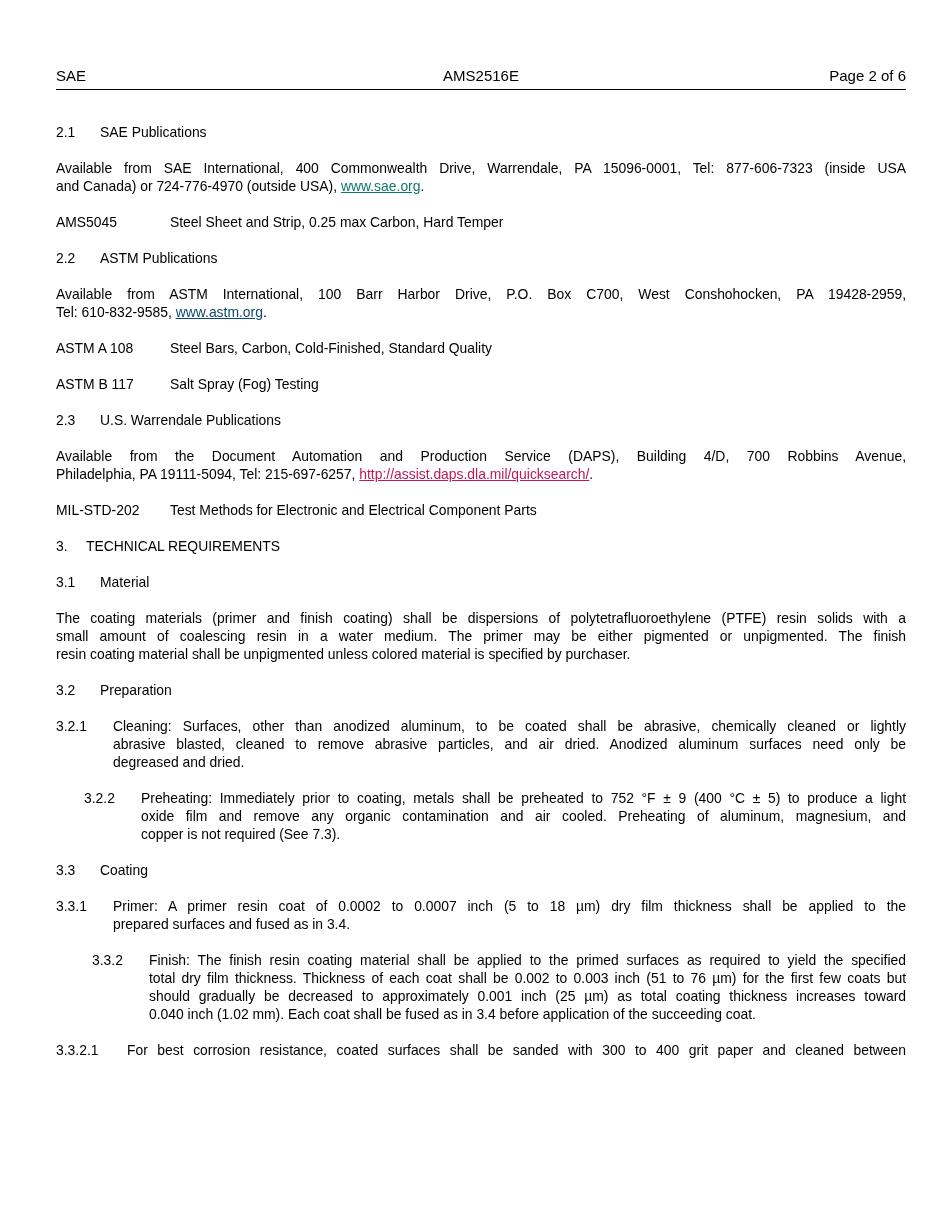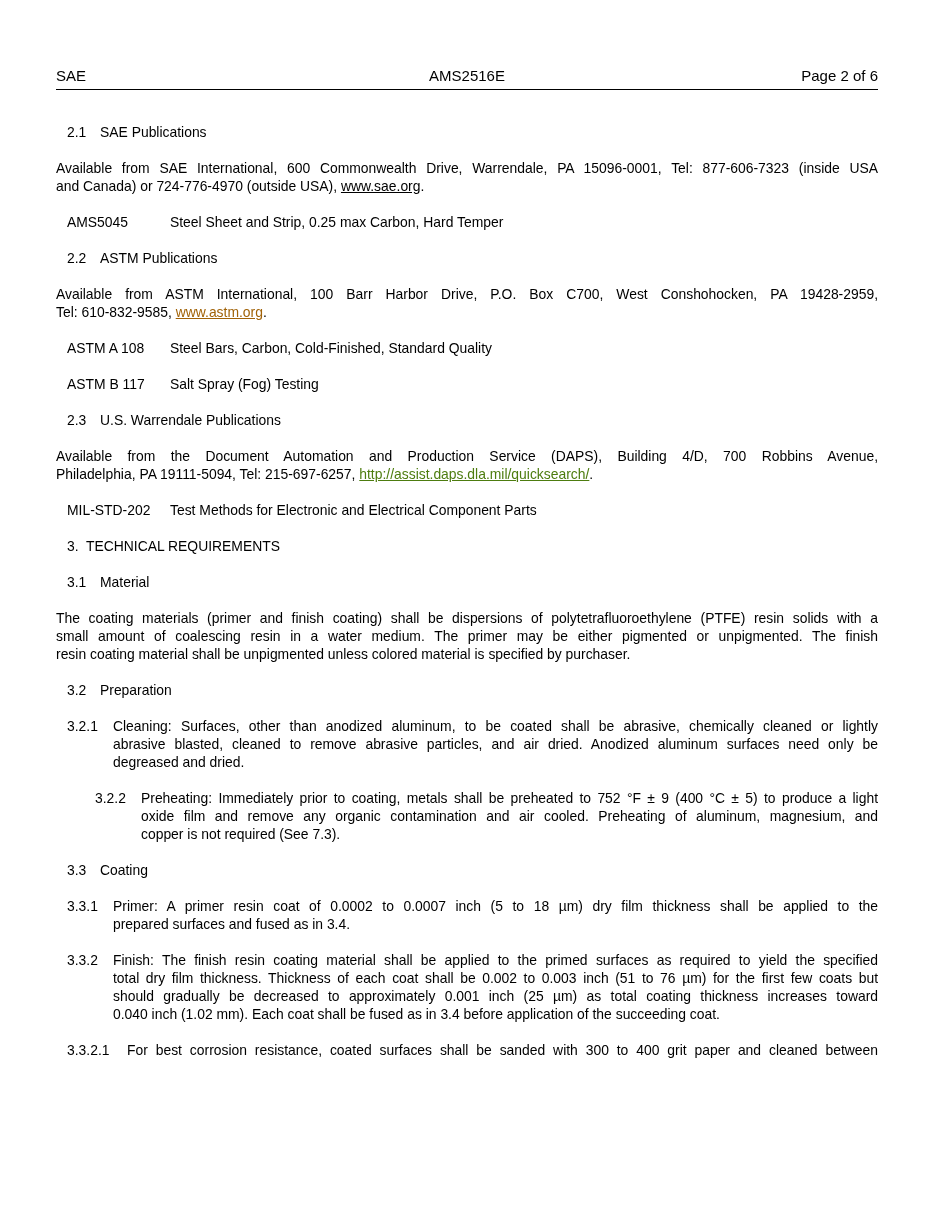--- a/index.html
+++ b/index.html
@@ -7,21 +7,21 @@
   body {
     font-family: "Liberation Sans", sans-serif;
     color: #000000;
     -webkit-font-smoothing: antialiased;
   }
   .page {
     position: relative;
     width: 950px;
     height: 1061px;
     background: #ffffff;
-    padding: 66px 72px 0 56px;
+    padding: 66px 44px 0 56px;
     overflow: hidden;
   }
   .hdr {
     display: grid;
     grid-template-columns: 1fr auto 1fr;
     align-items: baseline;
     font-size: 15px;
     line-height: 20px;
     padding-bottom: 3px;
     border-bottom: 1.4px solid #000000;
@@ -32,21 +32,21 @@
     margin-top: 33px;
     font-size: 13.9px;
     line-height: 18px;
   }
   .block {
     position: relative;
     margin: 0 0 18px 0;
   }
   .hang {
     position: absolute;
-    left: 11px;
+    left: 0;
     top: 0;
     white-space: nowrap;
   }
   .para .jline {
     text-align: justify;
     text-align-last: justify;
     text-justify: inter-word;
   }
   .para .lline { text-align: left; }
   a.doclink {
@@ -60,35 +60,35 @@
 
 <div class="page" style="background: rgb(255, 255, 255);">
   <div class="hdr">
     <span class="hl">SAE</span>
     <span class="hc">AMS2516E</span>
     <span class="hr">Page 2 of 6</span>
   </div>
   <div class="doc">
       <div class="block heading" style="padding-left: 44px;"><span class="hang">2.1</span><span>SAE Publications</span></div>
       <div class="block para">
-        <div class="jline">Available from SAE International, 600 Commonwealth Drive, Warrendale, PA 15096-0001, Tel: 877-606-7323 (inside USA</div>
-        <div class="lline">and Canada) or 724-776-4970 (outside USA), <a class="doclink" href="#" style="color: #000000;">www.sae.org</a>.</div>
+        <div class="jline">Available from SAE International, 400 Commonwealth Drive, Warrendale, PA 15096-0001, Tel: 877-606-7323 (inside USA</div>
+        <div class="lline">and Canada) or 724-776-4970 (outside USA), <a class="doclink" href="#" style="color: #0f766e;">www.sae.org</a>.</div>
       </div>
       <div class="block ref" style="padding-left: 114px;"><span class="hang">AMS5045</span><span>Steel Sheet and Strip, 0.25 max Carbon, Hard Temper</span></div>
       <div class="block heading" style="padding-left: 44px;"><span class="hang">2.2</span><span>ASTM Publications</span></div>
       <div class="block para">
         <div class="jline">Available from ASTM International, 100 Barr Harbor Drive, P.O. Box C700, West Conshohocken, PA 19428-2959,</div>
-        <div class="lline">Tel: 610-832-9585, <a class="doclink" href="#" style="color: #a16207;">www.astm.org</a>.</div>
+        <div class="lline">Tel: 610-832-9585, <a class="doclink" href="#" style="color: #0c4a6e;">www.astm.org</a>.</div>
       </div>
       <div class="block ref" style="padding-left: 114px;"><span class="hang">ASTM A 108</span><span>Steel Bars, Carbon, Cold-Finished, Standard Quality</span></div>
       <div class="block ref" style="padding-left: 114px;"><span class="hang">ASTM B 117</span><span>Salt Spray (Fog) Testing</span></div>
       <div class="block heading" style="padding-left: 44px;"><span class="hang">2.3</span><span>U.S. Warrendale Publications</span></div>
       <div class="block para">
         <div class="jline">Available from the Document Automation and Production Service (DAPS), Building 4/D, 700 Robbins Avenue,</div>
-        <div class="lline">Philadelphia, PA 19111-5094, Tel: 215-697-6257, <a class="doclink" href="#" style="color: #4d7c0f;">http://assist.daps.dla.mil/quicksearch/</a>.</div>
+        <div class="lline">Philadelphia, PA 19111-5094, Tel: 215-697-6257, <a class="doclink" href="#" style="color: #be185d;">http://assist.daps.dla.mil/quicksearch/</a>.</div>
       </div>
       <div class="block ref" style="padding-left: 114px;"><span class="hang">MIL-STD-202</span><span>Test Methods for Electronic and Electrical Component Parts</span></div>
       <div class="block heading" style="padding-left: 30px;"><span class="hang">3.</span><span>TECHNICAL REQUIREMENTS</span></div>
       <div class="block heading" style="padding-left: 44px;"><span class="hang">3.1</span><span>Material</span></div>
       <div class="block para">
         <div class="jline">The coating materials (primer and finish coating) shall be dispersions of polytetrafluoroethylene (PTFE) resin solids with a</div>
         <div class="jline">small amount of coalescing resin in a water medium. The primer may be either pigmented or unpigmented. The finish</div>
         <div class="lline">resin coating material shall be unpigmented unless colored material is specified by purchaser.</div>
       </div>
       <div class="block heading" style="padding-left: 44px;"><span class="hang">3.2</span><span>Preparation</span></div>
@@ -103,21 +103,21 @@
         <div class="jline">Preheating: Immediately prior to coating, metals shall be preheated to 752 °F ± 9 (400 °C ± 5) to produce a light</div>
         <div class="jline">oxide film and remove any organic contamination and air cooled. Preheating of aluminum, magnesium, and</div>
         <div class="lline">copper is not required (See 7.3).</div>
       </div>
       <div class="block heading" style="padding-left: 44px;"><span class="hang">3.3</span><span>Coating</span></div>
       <div class="block para" style="padding-left: 57px; margin-top: 13px;">
         <span class="hang">3.3.1</span>
         <div class="jline">Primer: A primer resin coat of 0.0002 to 0.0007 inch (5 to 18 µm) dry film thickness shall be applied to the</div>
         <div class="lline">prepared surfaces and fused as in 3.4.</div>
       </div>
-      <div class="block para" style="padding-left: 57px;">
+      <div class="block para" style="padding-left: 57px; margin-left: 36px;">
         <span class="hang">3.3.2</span>
         <div class="jline">Finish: The finish resin coating material shall be applied to the primed surfaces as required to yield the specified</div>
         <div class="jline">total dry film thickness. Thickness of each coat shall be 0.002 to 0.003 inch (51 to 76 µm) for the first few coats but</div>
         <div class="jline">should gradually be decreased to approximately 0.001 inch (25 µm) as total coating thickness increases toward</div>
         <div class="lline">0.040 inch (1.02 mm). Each coat shall be fused as in 3.4 before application of the succeeding coat.</div>
       </div>
       <div class="block para" style="padding-left: 71px;">
         <span class="hang">3.3.2.1</span>
         <div class="jline">For best corrosion resistance, coated surfaces shall be sanded with 300 to 400 grit paper and cleaned between</div>
         <div class="lline">coats.</div>

